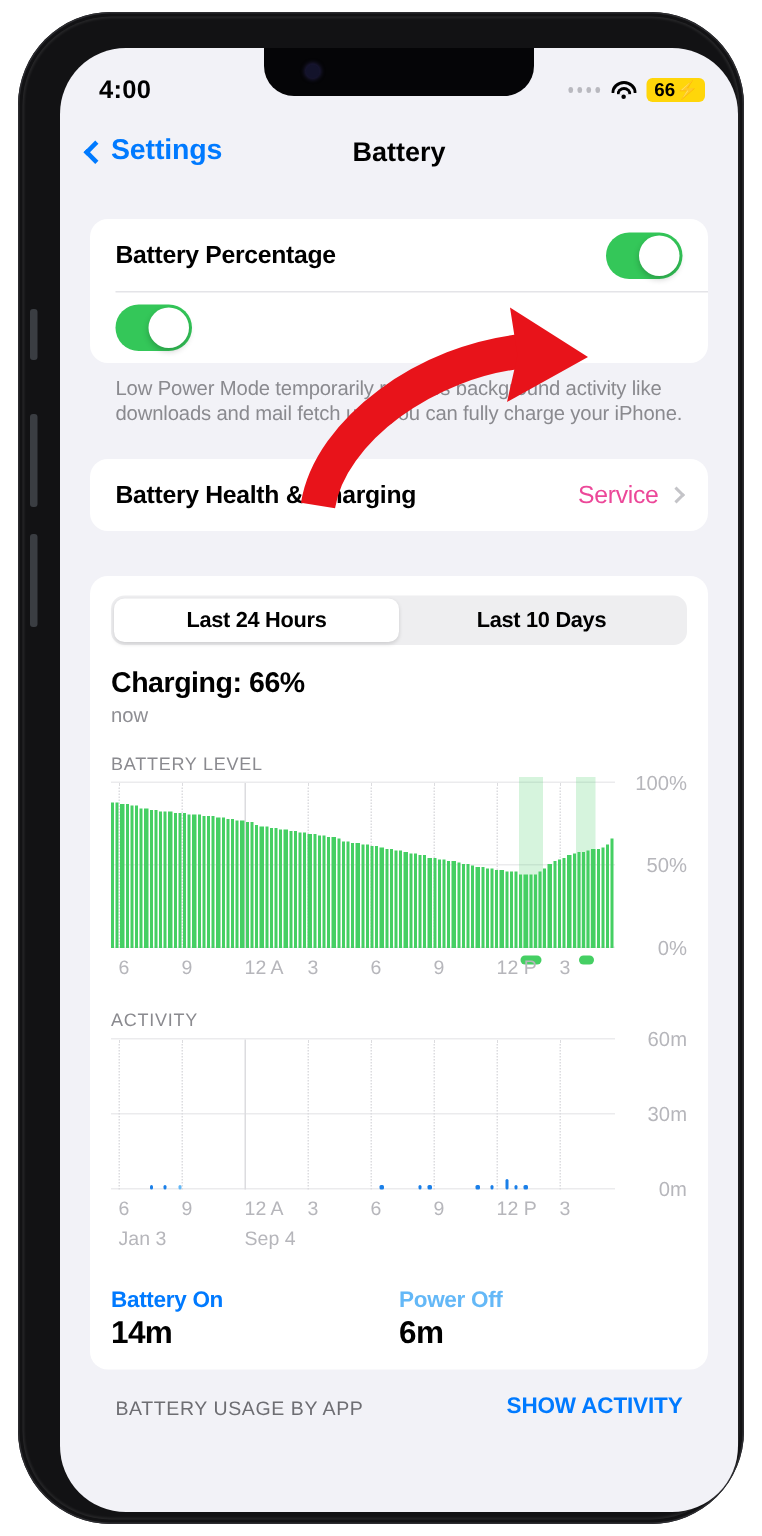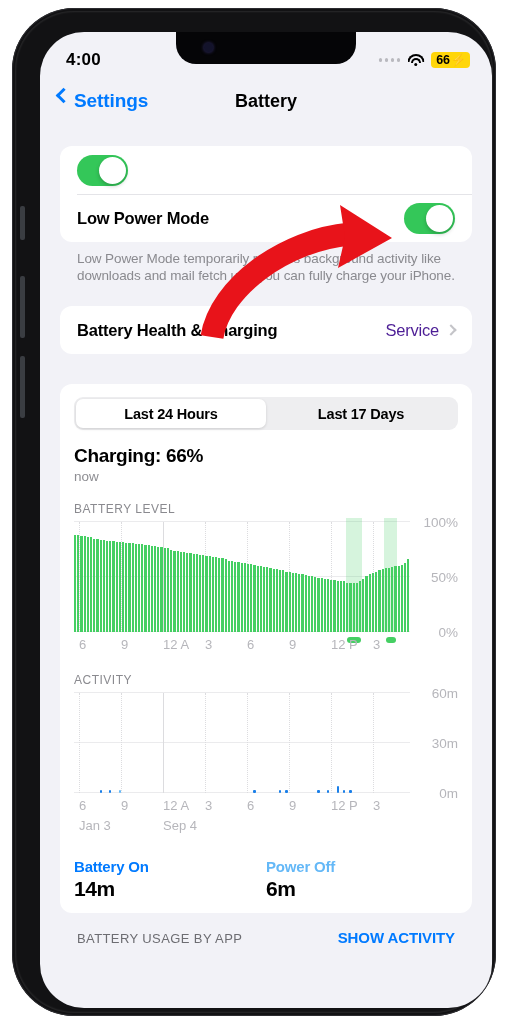--- a/index.html
+++ b/index.html
@@ -67,42 +67,42 @@
     display:flex; align-items:center; gap:0px;
     font-size:12.5px; font-weight:800; color:#000; line-height:1;
   }
   .battery-pill .bolt{ font-size:12px; margin-left:1px; }
 
   
   .navbar{
     position:absolute; top:46px; left:0; right:0; height:46px; z-index:25;
     display:flex; align-items:center; padding:0 18px;
   }
-  .nav-back{ display:flex; align-items:flex-start; gap:3px; cursor:pointer; }
+  .nav-back{ display:flex; align-items:center; gap:3px; cursor:pointer; }
   .chev-l{ width:11px; height:11px; border-left:3.2px solid #007aff; border-bottom:3.2px solid #007aff;
            transform:rotate(45deg); margin-right:2px; }
   .nav-back-label{ color:#007aff; font-size:19px; font-weight:600; letter-spacing:-.1px; }
   .nav-title{
     position:absolute; left:0; right:0; text-align:center;
     font-size:18px; font-weight:700; color:#000; pointer-events:none;
   }
 
   
   .content{ position:absolute; top:92px; left:0; right:0; bottom:0; padding:0 20px; }
 
   .card{ background:#fff; border-radius:12px; overflow:hidden; }
   .row{
     display:flex; align-items:center; justify-content:space-between;
     height:48px; padding:0 17px; position:relative;
   }
   .row + .row::before{
     content:""; position:absolute; left:17px; right:0; top:0; height:1px; background:#e4e4e8;
   }
   .row-label{ font-size:16.5px; font-weight:600; color:#000; letter-spacing:-.2px; }
-  .row-value{ font-size:16.5px; color:#4c1d95; letter-spacing:-.2px; margin-right:8px;margin-left:28px; }
+  .row-value{ font-size:16.5px; color:#ec4899; letter-spacing:-.2px; margin-right:8px;margin-left:28px; }
   .row-right{ display:flex; align-items:center; }
   .chev-r{ width:8px; height:8px; border-right:2.4px solid #c4c4c8; border-top:2.4px solid #c4c4c8;
            transform:rotate(45deg); }
 
   .toggle{
     width:51px; height:31px; border-radius:16px; background:#34c759;
     position:relative; cursor:pointer; flex:none;
   }
   .toggle .knob{
     position:absolute; top:2px; left:22px; width:27px; height:27px;
@@ -220,26 +220,26 @@
         </div>
         <div class="nav-title">Battery</div>
       </div>
 
       <div class="content">
 
         <div class="gap-md"></div>
 
         <div class="card">
           <div class="row">
+            <div class="row-label">Battery Percentage</div>
             <div class="toggle">
               <div class="knob"></div>
             </div>
           </div>
           <div class="row">
-            <div class="row-label">Low Power Mode</div>
             <div class="toggle">
               <div class="knob"></div>
             </div>
           </div>
         </div>
 
         <div class="footnote">Low Power Mode temporarily reduces background activity like downloads and mail fetch until you can fully charge your iPhone.</div>
 
         <div class="gap-md"></div>
 
@@ -252,21 +252,21 @@
             </div>
           </div>
         </div>
 
         <div class="gap-lg"></div>
 
         <div class="usage-card">
 
           <div class="seg">
             <div class="seg-item active">Last 24 Hours</div>
-            <div class="seg-item">Last 17 Days</div>
+            <div class="seg-item">Last 10 Days</div>
           </div>
 
           <div class="charging-line">Charging: 66%</div>
           <div class="charging-sub">now</div>
 
           <div class="chart-title">BATTERY LEVEL</div>
           <div class="chart-wrap">
             <div class="chart-plot" id="batt-plot">
                 <div class="gridline" style="bottom: 0%;"></div>
                 <div class="gridline" style="bottom: 50%;"></div>

